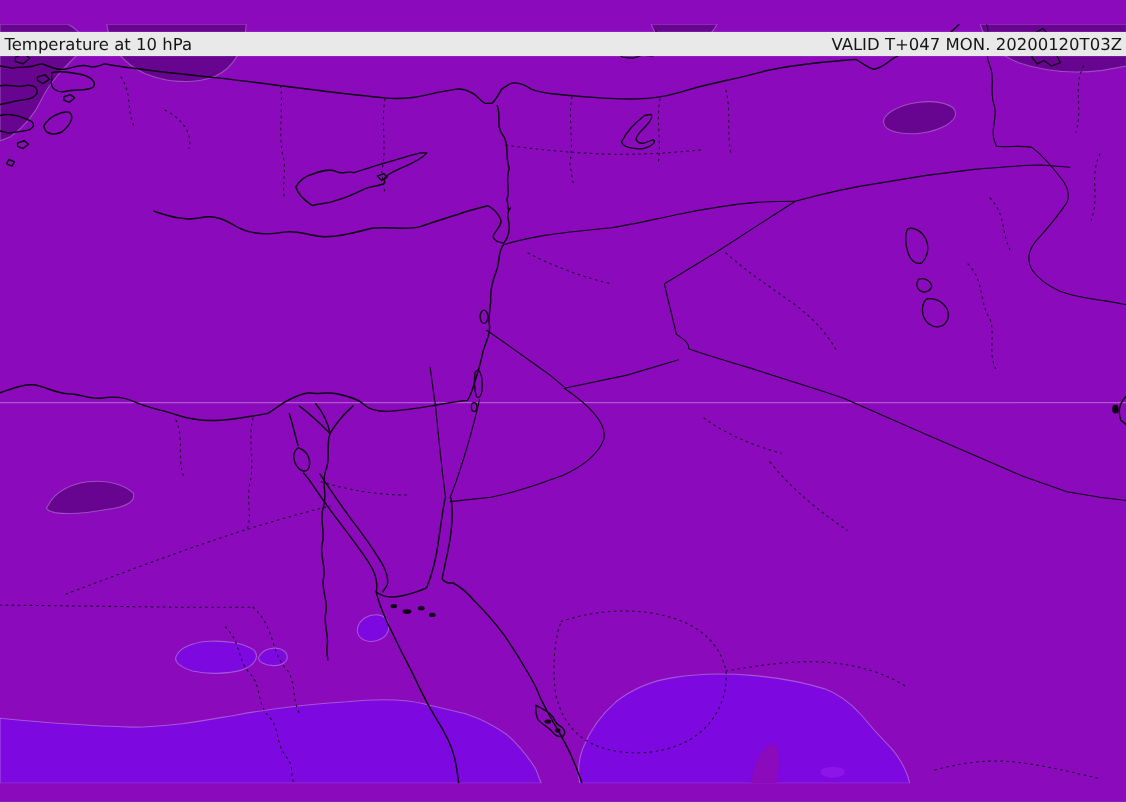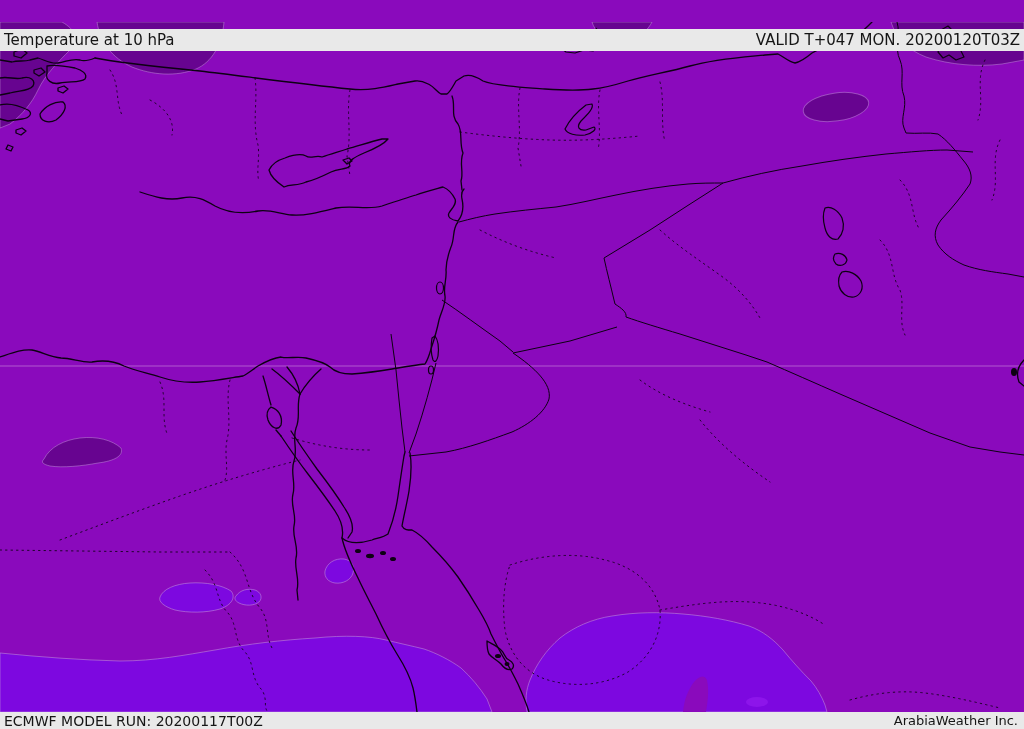--- a/index.html
+++ b/index.html
@@ -157,18 +157,14 @@
         <path class="lake" d="M936,41 L941,30 948,26 953,31 951,38 958,35 964,39 966,46 961,51 964,57 956,60 949,55 943,58 938,52 941,45 Z"></path>
         <circle class="islet" cx="945" cy="46" r="1.4"></circle>
         <circle class="islet" cx="951" cy="49" r="1.4"></circle>
         <path class="lake" d="M825,208 C831,206 838,210 842,218 C845,226 843,234 838,239 C832,241 827,236 825,228 C823,221 823,213 825,208 Z"></path>
         <path class="lake" d="M835,254 C840,252 846,255 847,260 C846,265 840,267 836,264 C833,261 833,257 835,254 Z"></path>
         <path class="lake" d="M842,272 C849,270 857,274 861,281 C864,288 861,295 854,297 C847,298 841,293 839,286 C838,280 839,275 842,272 Z"></path>
       </g>
     </svg>
   </div>
 
-  <div id="botbar" class="bar">
-    <span class="bartext left">ECMWF MODEL RUN: 20200117T00Z</span>
-    <span class="bartext right">ArabiaWeather Inc.</span>
-  </div>
 
 </div>
 
 </body></html>

